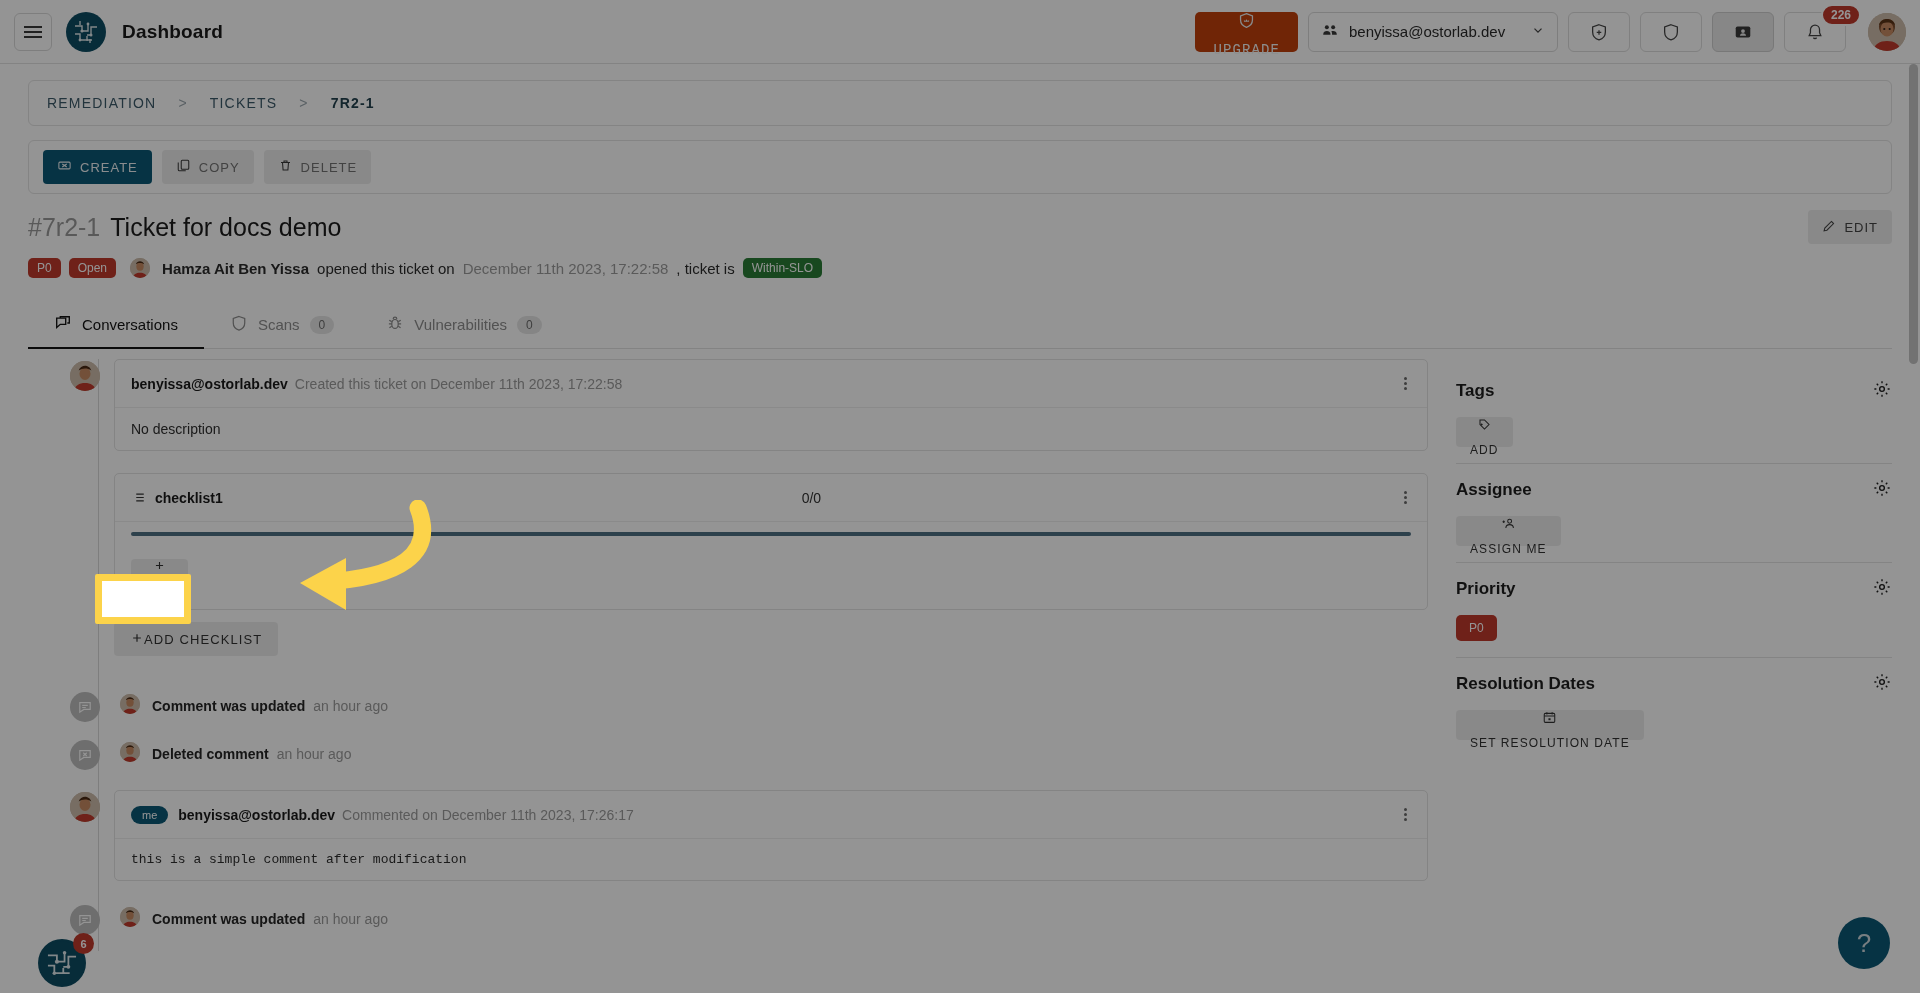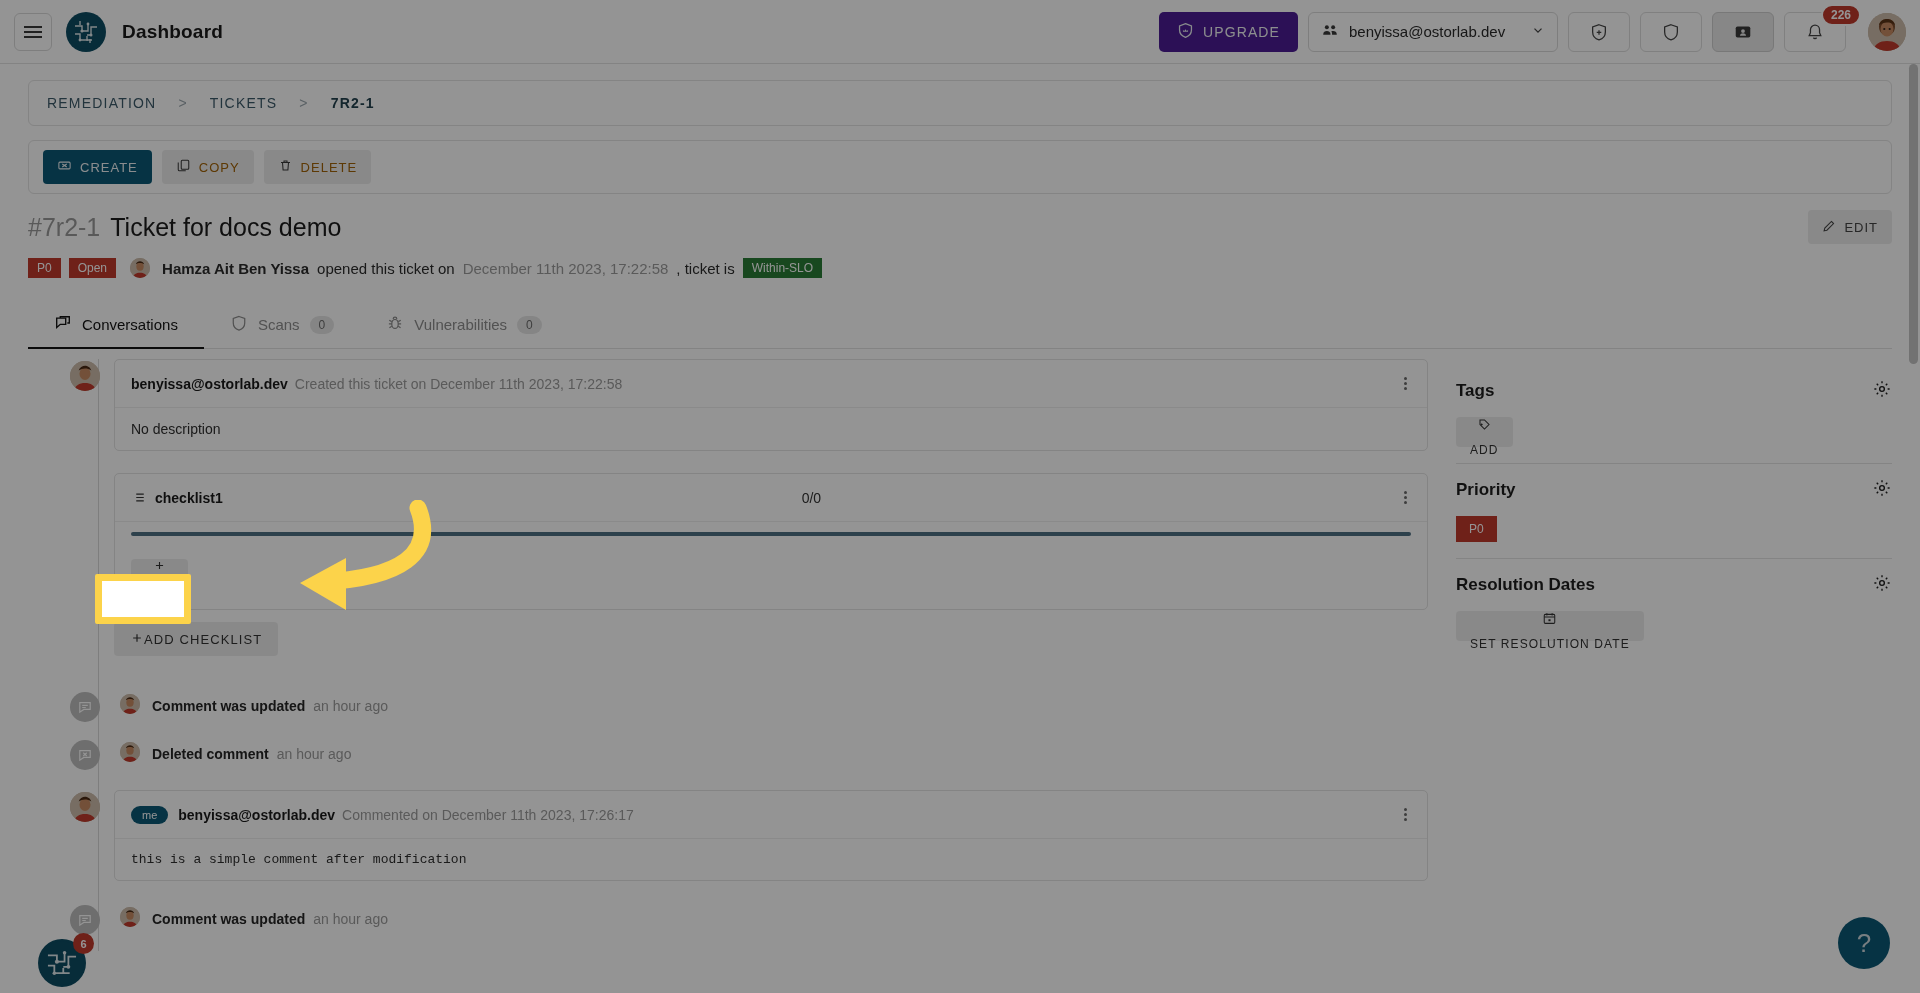--- a/index.html
+++ b/index.html
@@ -50,26 +50,27 @@
     overflow: hidden;
   }
   .title-txt {
     margin-left: 16px; font-size: 19px; font-weight: 600; color: #1b1b1b;
     letter-spacing: .2px;
   }
   .topbar-right {
     margin-left: auto; display: flex; align-items: center; gap: 10px;
   }
   .upgrade-btn {
-    background: #4c1d95; color: #f2f4f5;
+    background: #c2410c; color: #f2f4f5;
     border: none; border-radius: 5px;
     height: 40px; padding: 0 18px;
     display: flex; align-items: center; gap: 9px;
     font-size: 14px; letter-spacing: 1.1px; cursor: pointer;
-    font-family: Liberation Sans, sans-serif;
+    font-family: Liberation Mono, monospace;
+    flex-direction: column;
   }
   .org-select {
     height: 40px; min-width: 250px;
     border: 1px solid #d9d9d9; border-radius: 6px;
     display: flex; align-items: center; gap: 10px;
     padding: 0 12px; background: #fff; cursor: pointer;
     font-size: 15px; color: #2a2a2a;
   }
   .org-select .caret { margin-left: auto; }
   .sq-icon {
@@ -106,21 +107,21 @@
   .toolbar {
     margin-top: 14px;
     height: 54px; border: 1px solid #e3e3e3; border-radius: 6px;
     display: flex; align-items: center; gap: 10px;
     padding: 0 14px; background: #fff;
   }
   .tb-btn {
     height: 34px; border-radius: 4px; border: none;
     padding: 0 14px; display: flex; align-items: center; gap: 8px;
     font-size: 13px; letter-spacing: 1px; cursor: pointer;
-    background: #ececec; color: #a16207; font-family: inherit;
+    background: #ececec; color: #737373; font-family: inherit;
   }
   .tb-btn.primary { background: #0c5976; color: #eef2f4; }
 
   
   .ticket-head {
     margin-top: 16px; display: flex; align-items: center;
   }
   .ticket-id { font-size: 25px; color: #9a9a9a; font-weight: 400; }
   .ticket-name { font-size: 25px; color: #1c1c1c; font-weight: 400; margin-left: 10px; }
   .edit-btn {
@@ -128,21 +129,21 @@
     background: #ececec; color: #444; padding: 0 14px;
     display: flex; align-items: center; gap: 8px;
     font-size: 13px; letter-spacing: 1px; cursor: pointer; font-family: inherit;
   }
   .meta-row {
     margin-top: 14px; display: flex; align-items: center; gap: 8px;
     font-size: 15px; color: #2c2c2c;
   }
   .chip {
     display: inline-flex; align-items: center; justify-content: center;
-    border-radius: 0; font-size: 12px; padding: 3px 9px; color: #fff;
+    border-radius: 5px; font-size: 12px; padding: 3px 9px; color: #fff;
   }
   .chip.red { background: #c0392b; }
   .chip.green { background: #2a7d36; }
   .mini-avatar {
     width: 20px; height: 20px; border-radius: 50%; overflow: hidden;
     background: #c7b7a6; margin: 0 4px 0 6px; flex: none; position: relative;
   }
   .meta-strong { font-weight: 700; }
   .meta-muted { color: #9b9b9b; }
 
@@ -645,20 +646,43 @@
                 <svg width="15" height="15" viewBox="0 0 20 20" fill="none" stroke="#333" stroke-width="1.4">
                   <path d="M4 4h6l6 6-6 6-6-6V4z"></path>
                     <path d="M6.2 8.8v2.6M4.9 10.1h2.6"></path>
                 </svg>
               </span>
               <span>ADD</span>
             </button>
           </div>
         </div>
 
+        <div class="side-sec">
+          <div class="side-head">
+            <span class="side-title">Assignee</span>
+            <span class="gear">
+              <svg width="20" height="20" viewBox="0 0 22 22" fill="none" stroke="#1e1e1e" stroke-width="1.5">
+                <circle cx="11" cy="11" r="2.6"></circle>
+                <path d="M11 2.6v2.2M11 17.2v2.2M2.6 11h2.2M17.2 11h2.2M5.2 5.2l1.6 1.6M15.2 15.2l1.6 1.6M16.8 5.2l-1.6 1.6M6.8 15.2l-1.6 1.6"></path>
+              </svg>
+            </span>
+          </div>
+          <div class="side-body">
+            <button class="small-btn">
+              <span>
+                <svg width="15" height="15" viewBox="0 0 20 20" fill="none" stroke="#333" stroke-width="1.4">
+                  <circle cx="11.5" cy="7" r="2.6"></circle>
+                  <path d="M6.5 16c0-2.8 2.2-4.5 5-4.5s5 1.7 5 4.5"></path>
+                  <path d="M3.6 6v3.2M2 7.6h3.2"></path>
+                </svg>
+              </span>
+              <span>ASSIGN ME</span>
+            </button>
+          </div>
+        </div>
 
         <div class="side-sec">
           <div class="side-head">
             <span class="side-title">Priority</span>
             <span class="gear">
               <svg width="20" height="20" viewBox="0 0 22 22" fill="none" stroke="#1e1e1e" stroke-width="1.5">
                 <circle cx="11" cy="11" r="2.6"></circle>
                 <path d="M11 2.6v2.2M11 17.2v2.2M2.6 11h2.2M17.2 11h2.2M5.2 5.2l1.6 1.6M15.2 15.2l1.6 1.6M16.8 5.2l-1.6 1.6M6.8 15.2l-1.6 1.6"></path>
               </svg>
             </span>

